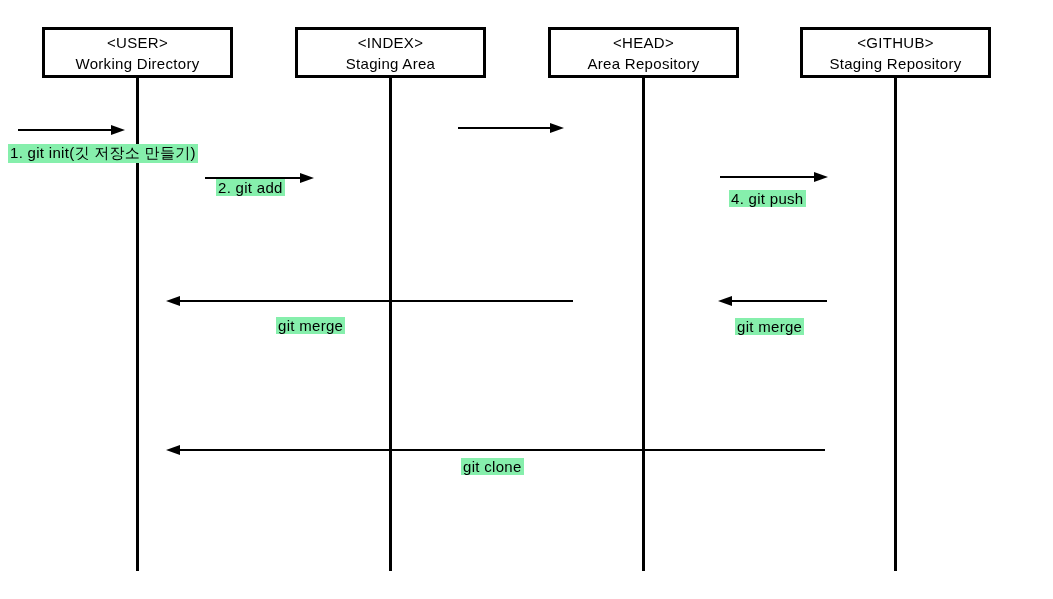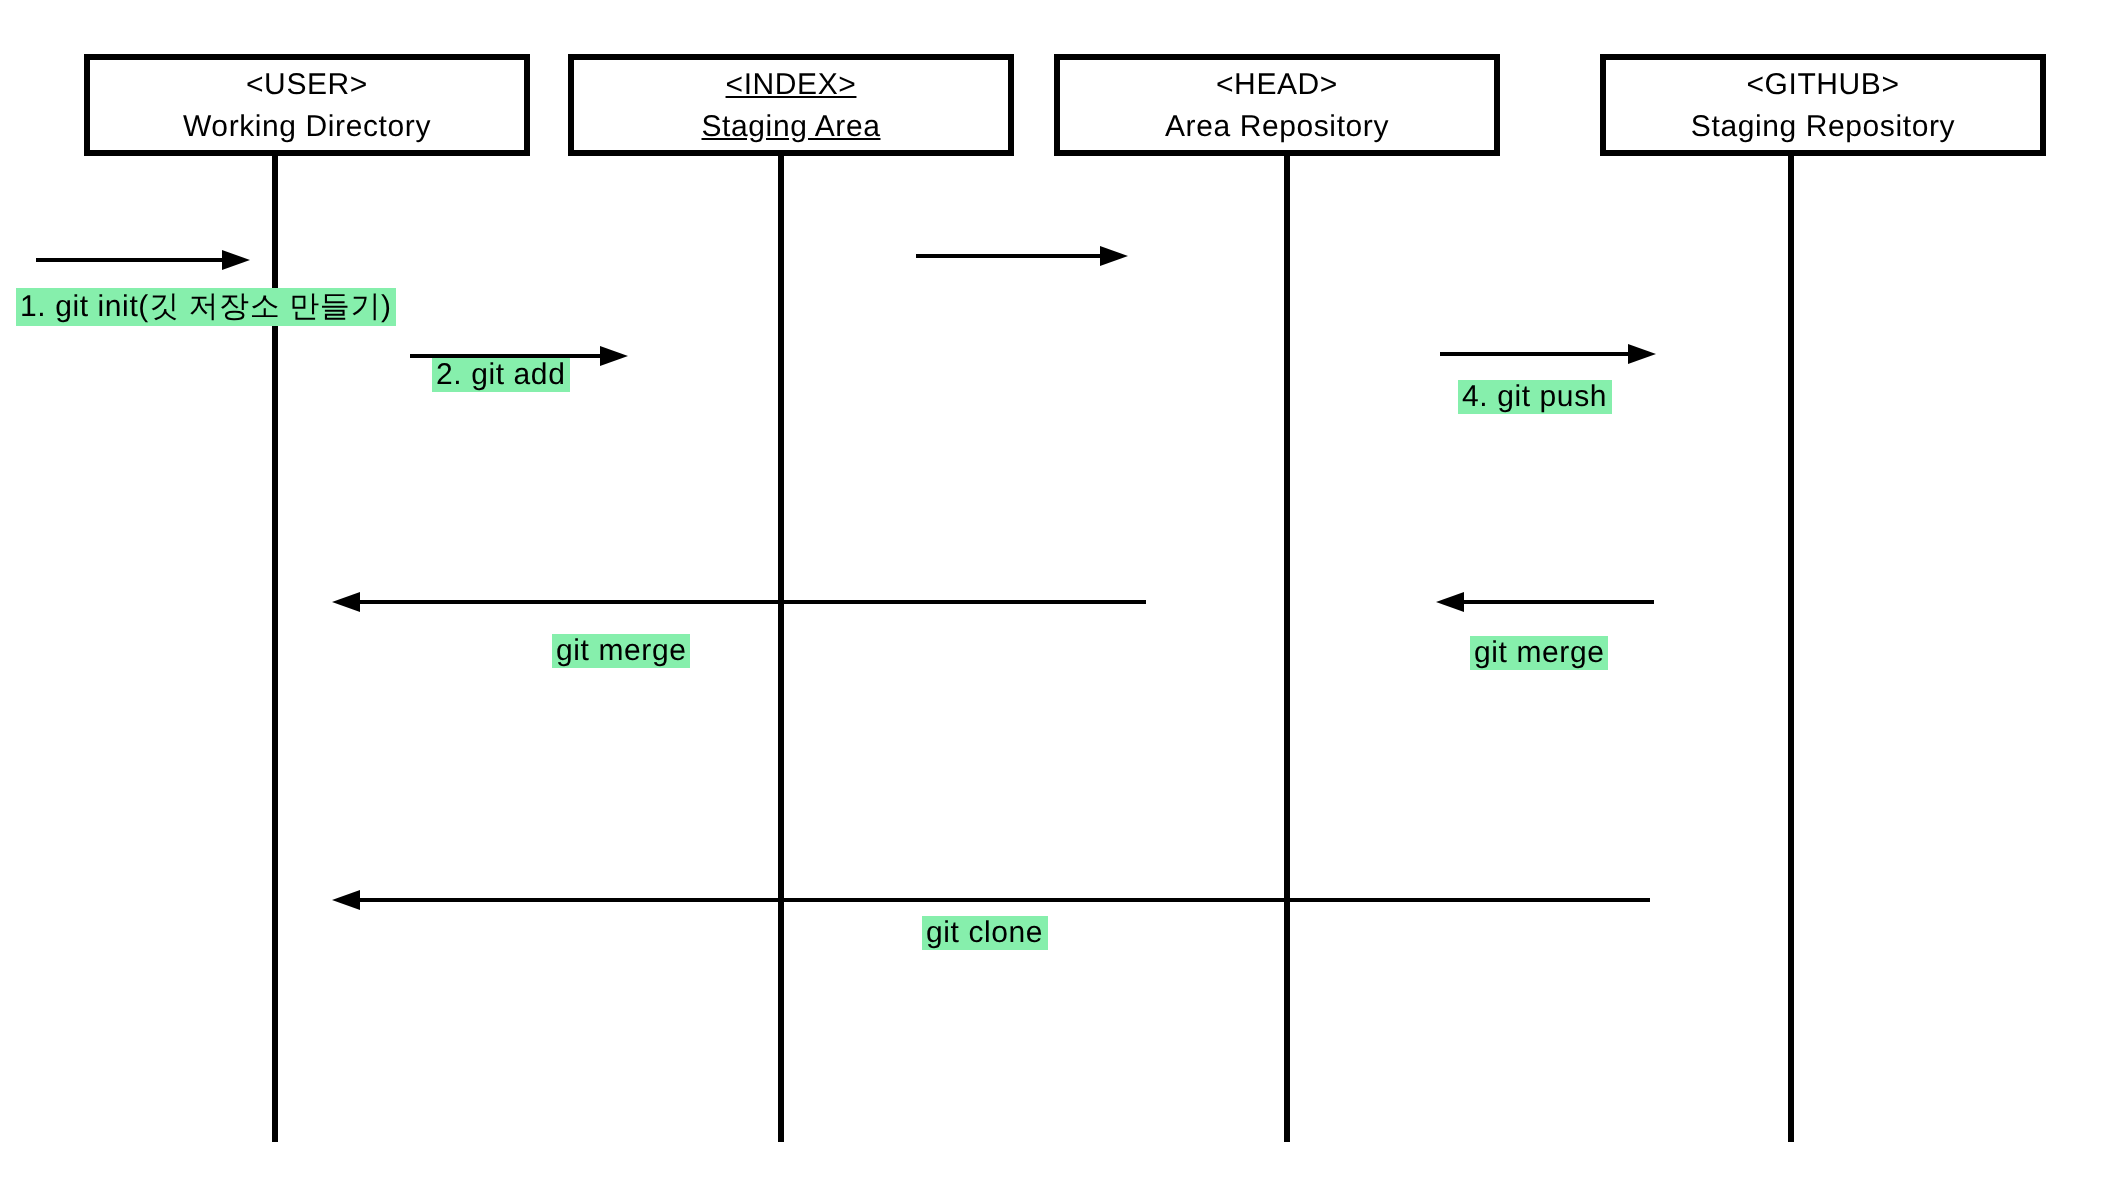--- a/index.html
+++ b/index.html
@@ -10,37 +10,37 @@
     background: #ffffff;
     overflow: hidden;
     font-family: "Liberation Sans", "DejaVu Sans", sans-serif;
     color: #000000;
   }
 
   
   .actor-box {
     position: absolute;
     top: 27px;
-    width: 223px;
+    width: 191px;
     height: 51px;
     box-sizing: border-box;
     border: 3px solid #000000;
     background: #ffffff;
     display: flex;
     flex-direction: column;
     align-items: center;
     justify-content: center;
     font-size: 15px;
     line-height: 21px;
     letter-spacing: 0.3px;
     white-space: nowrap;
   }
   .actor-user   { left: 42px;  }
-  .actor-index  { left: 284px; text-decoration: underline; }
-  .actor-head   { left: 527px; }
+  .actor-index  { left: 295px; }
+  .actor-head   { left: 548px; }
   .actor-github { left: 800px; }
 
   
   .lifeline {
     position: absolute;
     top: 78px;
     width: 3px;
     height: 493px;
     background: #000000;
   }

